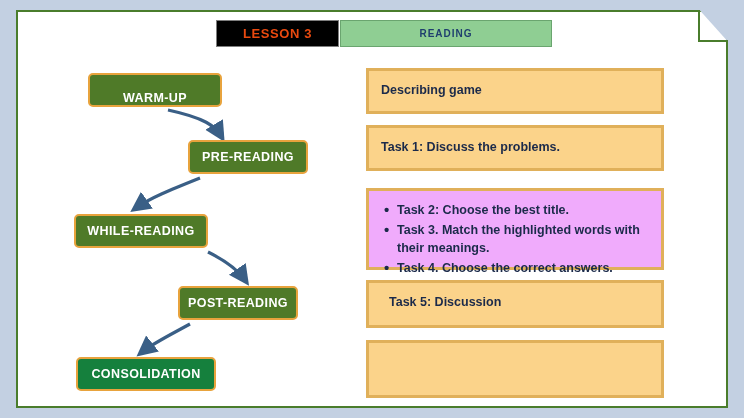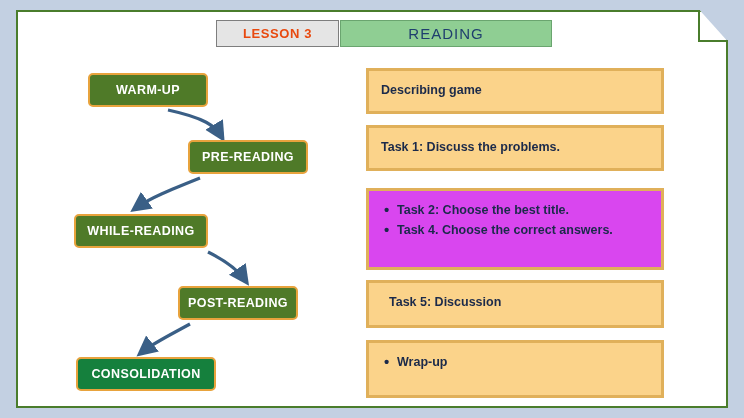--- a/index.html
+++ b/index.html
@@ -43,21 +43,21 @@
     background: transparent;
     transform: none;
   }
   
   #lesson-box {
     position: absolute;
     left: 216px;
     top: 20px;
     width: 123px;
     height: 27px;
-    background: #e5e5e5;
+    background: #000000;
     border: 1px solid #7e7e7e;
     box-sizing: border-box;
     display: flex;
     align-items: center;
     justify-content: center;
   }
   #lesson-box .txt {
     color: #e8490f;
     font-weight: bold;
     font-size: 13px;
@@ -71,22 +71,22 @@
     height: 27px;
     background: #8fce93;
     border: 1px solid #6aa56f;
     box-sizing: border-box;
     display: flex;
     align-items: center;
     justify-content: center;
   }
   #reading-box .txt {
     color: #1f3f6e;
-    font-weight: normal;
-    font-size: 15px;
+    font-weight: bold;
+    font-size: 10px;
     letter-spacing: 1px;
   }
   
   .stage {
     position: absolute;
     background: #4f7a28;
     border: 2px solid #e8a33d;
     border-radius: 5px;
     color: #ffffff;
     font-weight: bold;
@@ -161,21 +161,21 @@
     </defs>
     <g id="arrow-layer" fill="none" stroke="#3a5f86" stroke-width="3.2" marker-end="url(#ah)">
         <path d="M 168 110 C 205 118, 215 126, 221 136"></path>
         <path d="M 200 178 C 170 190, 150 198, 136 208"></path>
         <path d="M 208 252 C 228 262, 238 270, 245 280"></path>
         <path d="M 190 324 C 168 336, 152 344, 142 352"></path>
       </g>
   </svg>
 
   <div id="stage-layer">
-      <div class="stage" style="left: 88px; top: 73px; width: 120px; height: 34px; background: rgb(79, 122, 40); border-color: rgb(232, 163, 61);">
+      <div class="stage" style="left: 88px; top: 73px; width: 134px; height: 34px; background: rgb(79, 122, 40); border-color: rgb(232, 163, 61); align-items: flex-end;">
         <span>WARM-UP</span>
       </div>
       <div class="stage" style="left: 188px; top: 140px; width: 120px; height: 34px; background: rgb(79, 122, 40); border-color: rgb(232, 163, 61);">
         <span>PRE-READING</span>
       </div>
       <div class="stage" style="left: 74px; top: 214px; width: 134px; height: 34px; background: rgb(79, 122, 40); border-color: rgb(232, 163, 61); align-items: center;">
         <span>WHILE-READING</span>
       </div>
       <div class="stage" style="left: 178px; top: 286px; width: 120px; height: 34px; background: rgb(79, 122, 40); border-color: rgb(232, 163, 61);">
         <span>POST-READING</span>
@@ -184,29 +184,29 @@
         <span>CONSOLIDATION</span>
       </div>
     </div>
   <div id="content-layer">
       <div class="content-box" style="left: 366px; top: 68px; width: 298px; height: 46px; background: rgb(251, 211, 138); border-color: rgb(224, 176, 90);">
         <div>Describing game</div>
       </div>
       <div class="content-box" style="left: 366px; top: 125px; width: 298px; height: 46px; background: rgb(251, 211, 138); border-color: rgb(224, 176, 90);">
         <div>Task 1: Discuss the problems.</div>
       </div>
-      <div class="content-box" style="left: 366px; top: 188px; width: 298px; height: 82px; background: #d946ef; border-color: rgb(224, 176, 90);">
+      <div class="content-box" style="left: 366px; top: 188px; width: 298px; height: 82px; background: #f0abfc; border-color: rgb(224, 176, 90);">
         <ul>
           <li>Task 2: Choose the best title.</li>
+          <li>Task 3. Match the highlighted words with their meanings.</li>
           <li>Task 4. Choose the correct answers.</li>
         </ul>
       </div>
       <div class="content-box" style="left: 366px; top: 280px; width: 298px; height: 48px; background: rgb(251, 211, 138); border-color: rgb(224, 176, 90); padding-left: 20px;">
         <div>Task 5: Discussion</div>
       </div>
       <div class="content-box" style="left: 366px; top: 340px; width: 298px; height: 58px; background: rgb(251, 211, 138); border-color: rgb(224, 176, 90);">
         <ul>
-          <li>Wrap-up</li>
         </ul>
       </div>
     </div>
 
 </div>
 
 </body></html>

